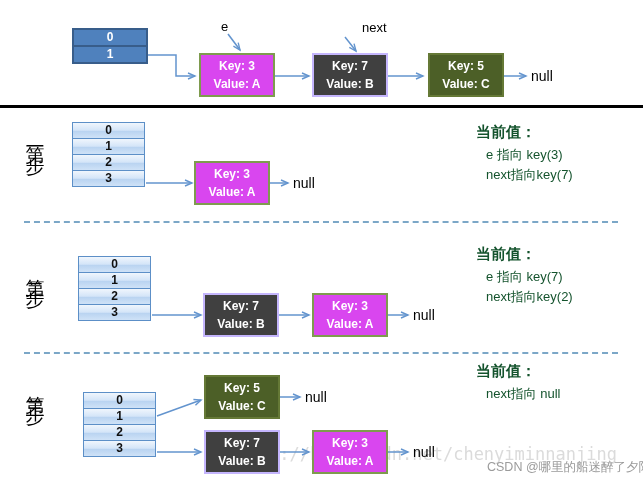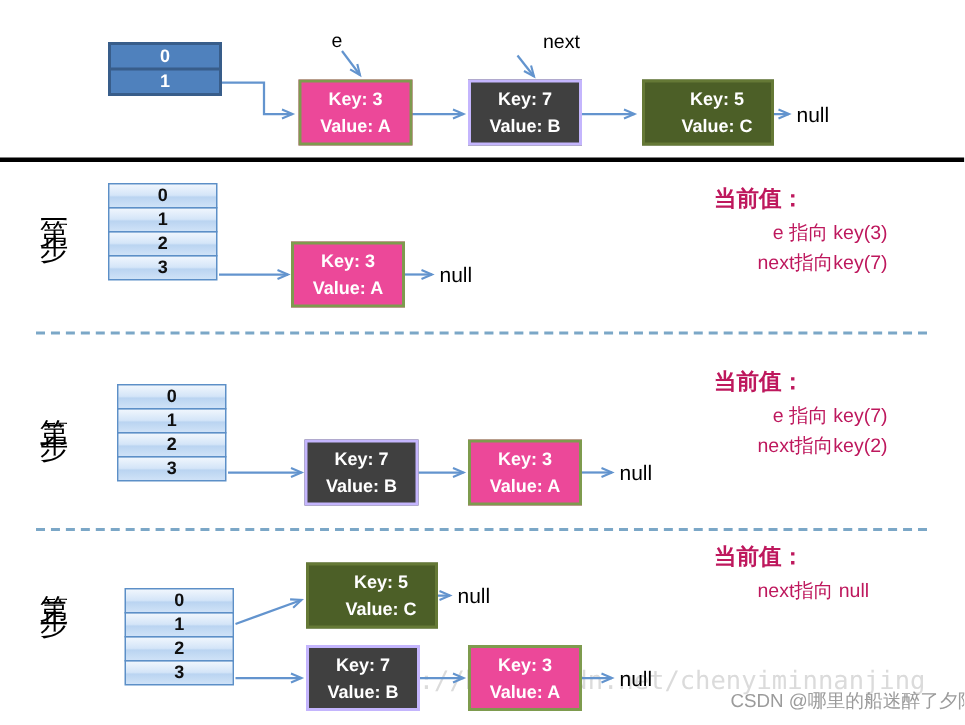--- a/index.html
+++ b/index.html
@@ -17,33 +17,33 @@
 
   
   .array { position:absolute; width:73px; z-index:2; }
   .array .lcell { height:15px; line-height:15px; border:1px solid #5c8fc7; margin-top:-1px; text-align:center;
                   font-weight:bold; font-size:12px; color:#101010;
                   background:linear-gradient(180deg,#f0f6fd 0%,#d4e5f8 48%,#bad4f1 56%,#cfe2f7 100%); }
 
   
   .node { position:absolute; width:72px; height:40px; z-index:2; color:#fff; font-weight:bold; font-size:12px;
           text-align:center; display:flex; flex-direction:column; justify-content:center; line-height:1.5; }
-  .tone-light  { background:#ec4899; border:2px solid #7e9b4e; }
+  .tone-light  { background:#d946ef; border:2px solid #7e9b4e; }
   .tone-medium { background:#404040; border:2px solid #c4b5fd; }
-  .tone-dark   { background:#4c5f27; border:2px solid #657936;padding-left:12px; }
+  .tone-dark   { background:#4c5f27; border:2px solid #657936; }
 
   .null-label { position:absolute; font-weight:normal; font-size:14px; color:#000; z-index:2; }
   .ptr-label { position:absolute; font-size:13px; color:#000; z-index:2; }
 
   .step-label { position:absolute; left:22px; writing-mode:vertical-lr; text-orientation:upright;
                 font-size:19px; color:#000; letter-spacing:5px; z-index:2; }
 
-  .status { position:absolute; left:476px; z-index:2; color:#be185d; }
+  .status { position:absolute; left:476px; z-index:2; color:#14532d; }
   .status .title { font-weight:bold; font-size:15px; margin-bottom:3px; }
-  .status .line { margin-left:29px; font-size:13px; line-height:1.5;text-align:right; }
+  .status .line { margin-left:10px; font-size:13px; line-height:1.5; }
 
   .wm-url { position:absolute; left:228px; top:444px; font-family:"DejaVu Sans Mono",monospace;
             font-size:17px; color:#dbdbdb; z-index:0; white-space:nowrap; }
   .wm-credit { position:absolute; left:487px; top:459px; font-size:12.5px; color:#9b9b9b; z-index:3; white-space:nowrap; }
 
   svg.arrows { position:absolute; left:0; top:0; z-index:1; }
 </style>
 </head>
 <body>
 

